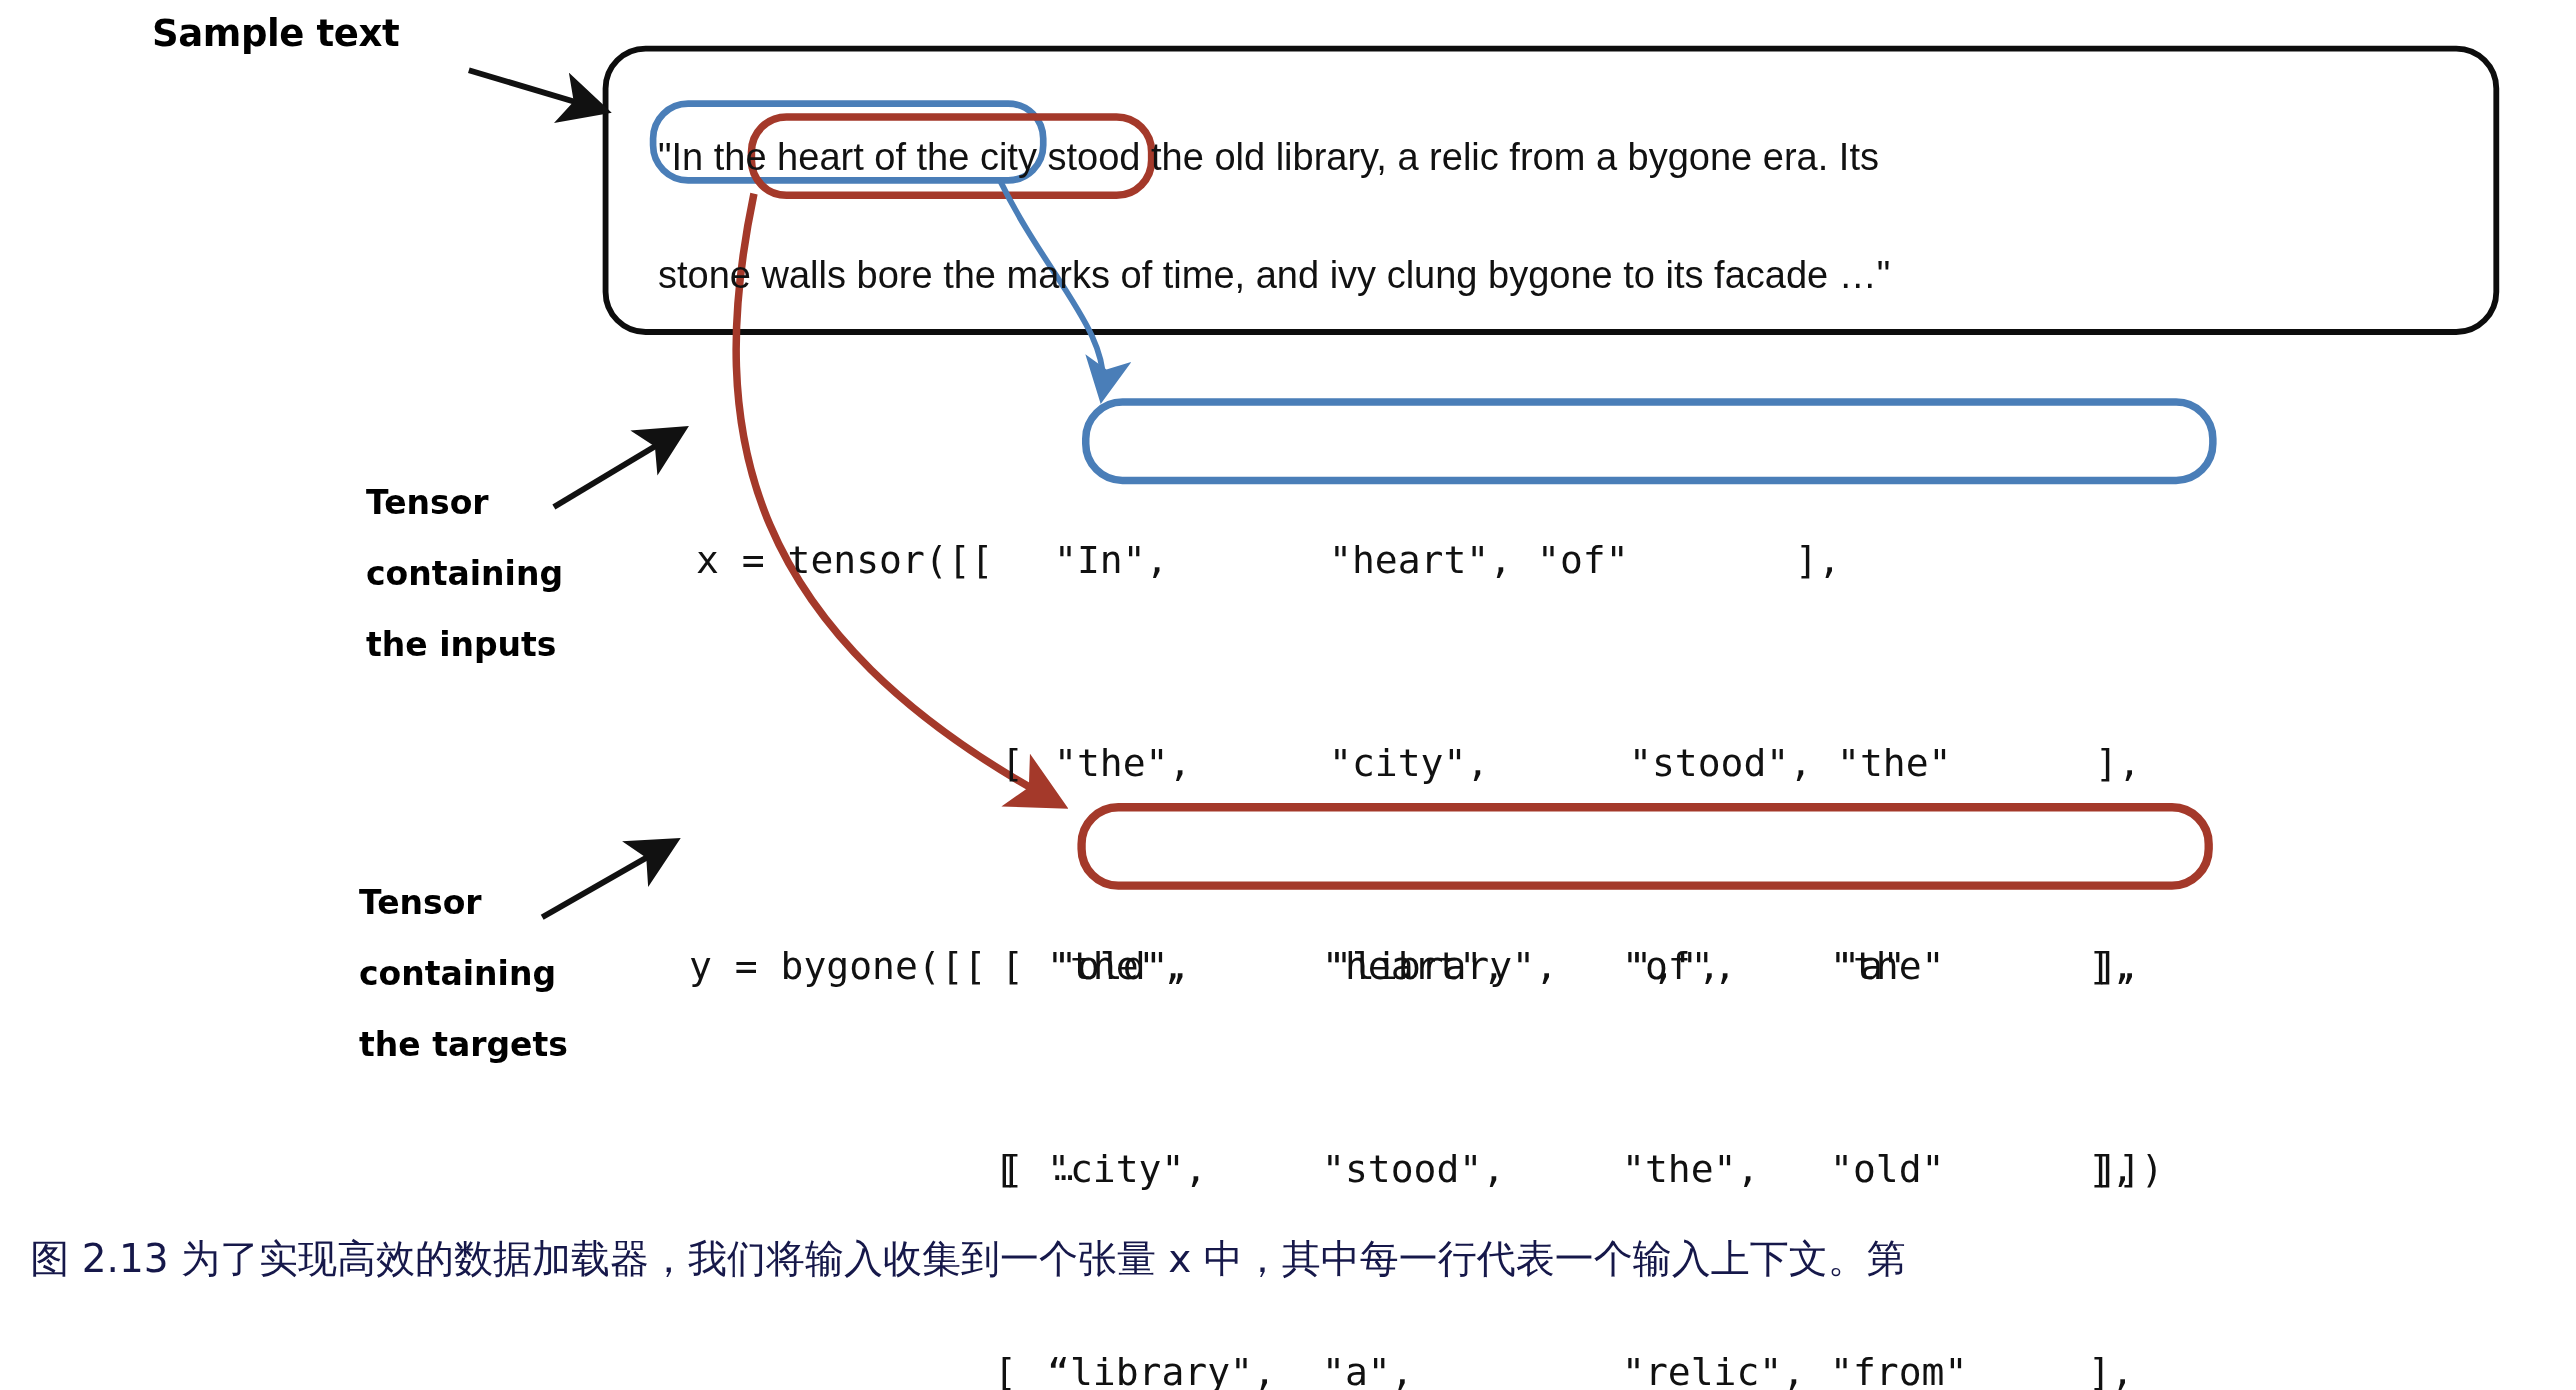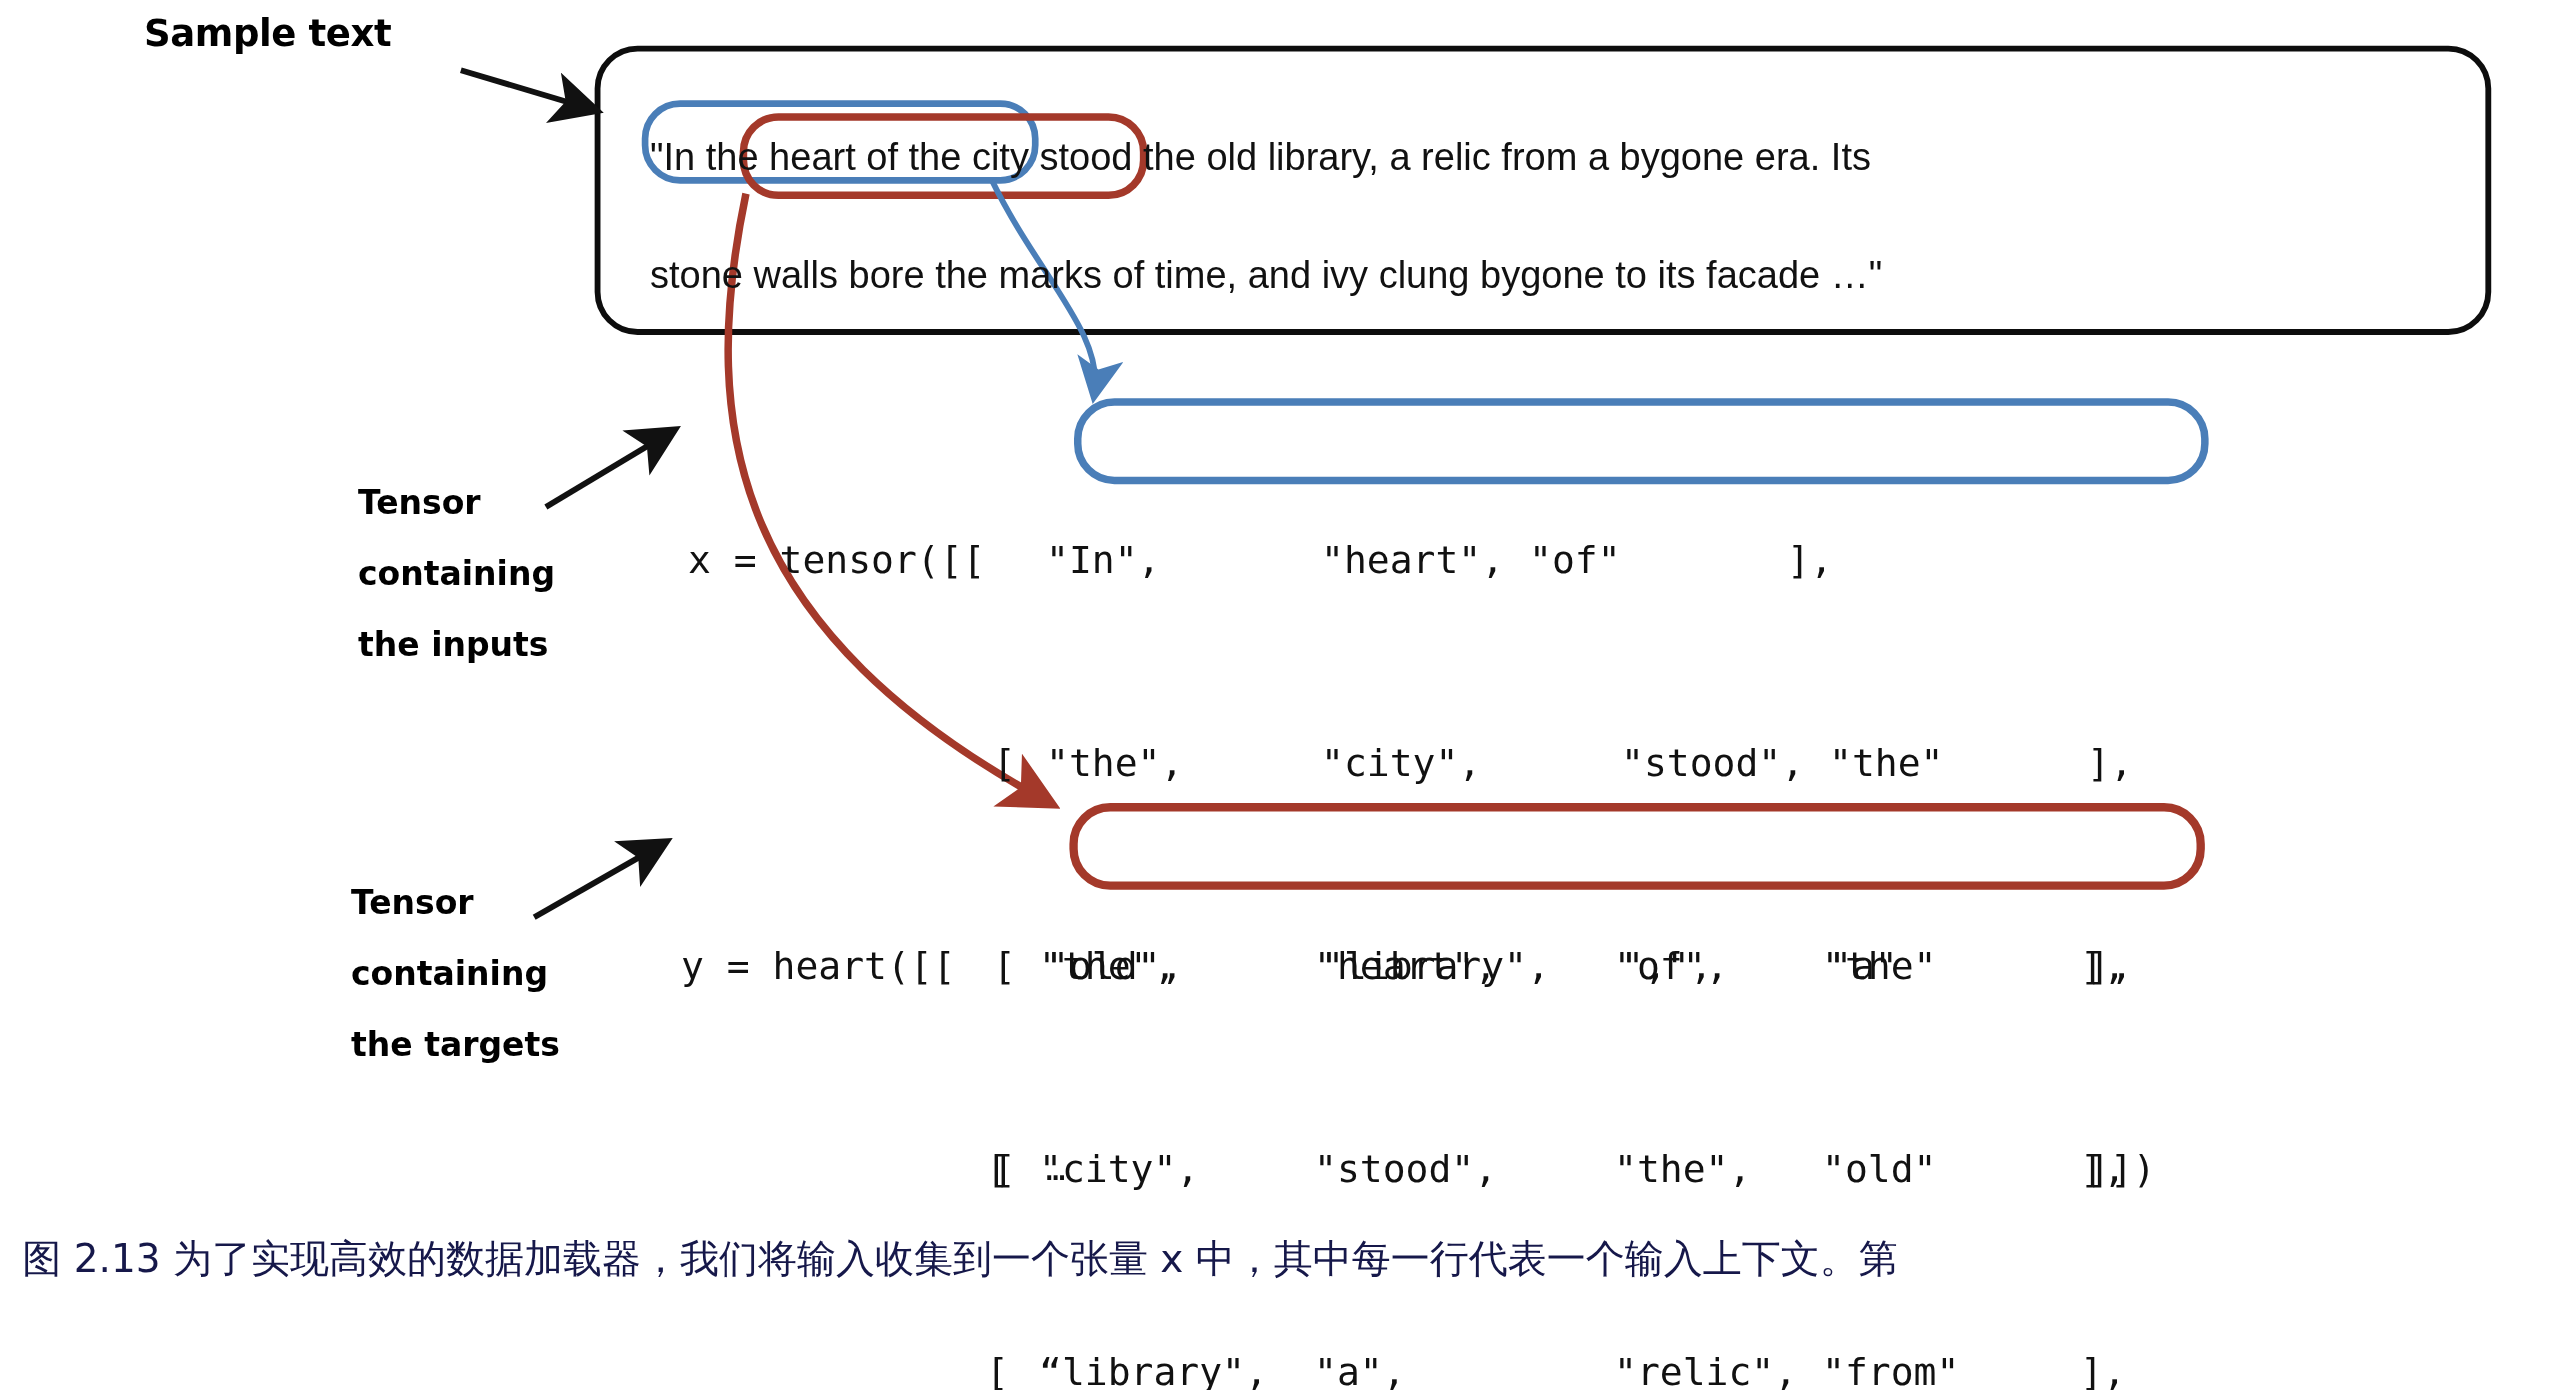--- a/index.html
+++ b/index.html
@@ -10,21 +10,21 @@
   body {
     width: 2576px;
     height: 1391px;
     position: relative;
     overflow: hidden;
     font-family: "Liberation Sans", sans-serif;
   }
 
   #figure {
     position: absolute;
-    left: 4px; top: 0;
+    left: 12px; top: 0;
     width: 2320px;
     height: 1391px;
     padding-left: 17px;
   }
 
   
   #overlay {
     position: absolute;
     left: 0; top: 0;
     width: 2576px;
@@ -217,21 +217,21 @@
       <span class="c-tok c2"></span>
       <span class="c-tok c3"></span>
       <span class="c-tok c4"></span>
       <span class="t-suffix">]])</span>
     </div>
   </div>
 
   <div class="tensor-block" id="tensor-y">
 
     <div class="tensor-row">
-      <span class="t-prefix">y = heart([[</span>
+      <span class="t-prefix">y = bygone([[</span>
       <span class="c-tok c1">"the",</span>
       <span class="c-tok c2">"heart",</span>
       <span class="c-tok c3">"of",</span>
       <span class="c-tok c4">"the"</span>
       <span class="t-suffix">],</span>
     </div>
 
     <div class="tensor-row">
       <span class="t-prefix blank" style="text-align:right;padding-right:30px;box-sizing:border-box;">[</span>
       <span class="c-tok c1">"city",</span>

